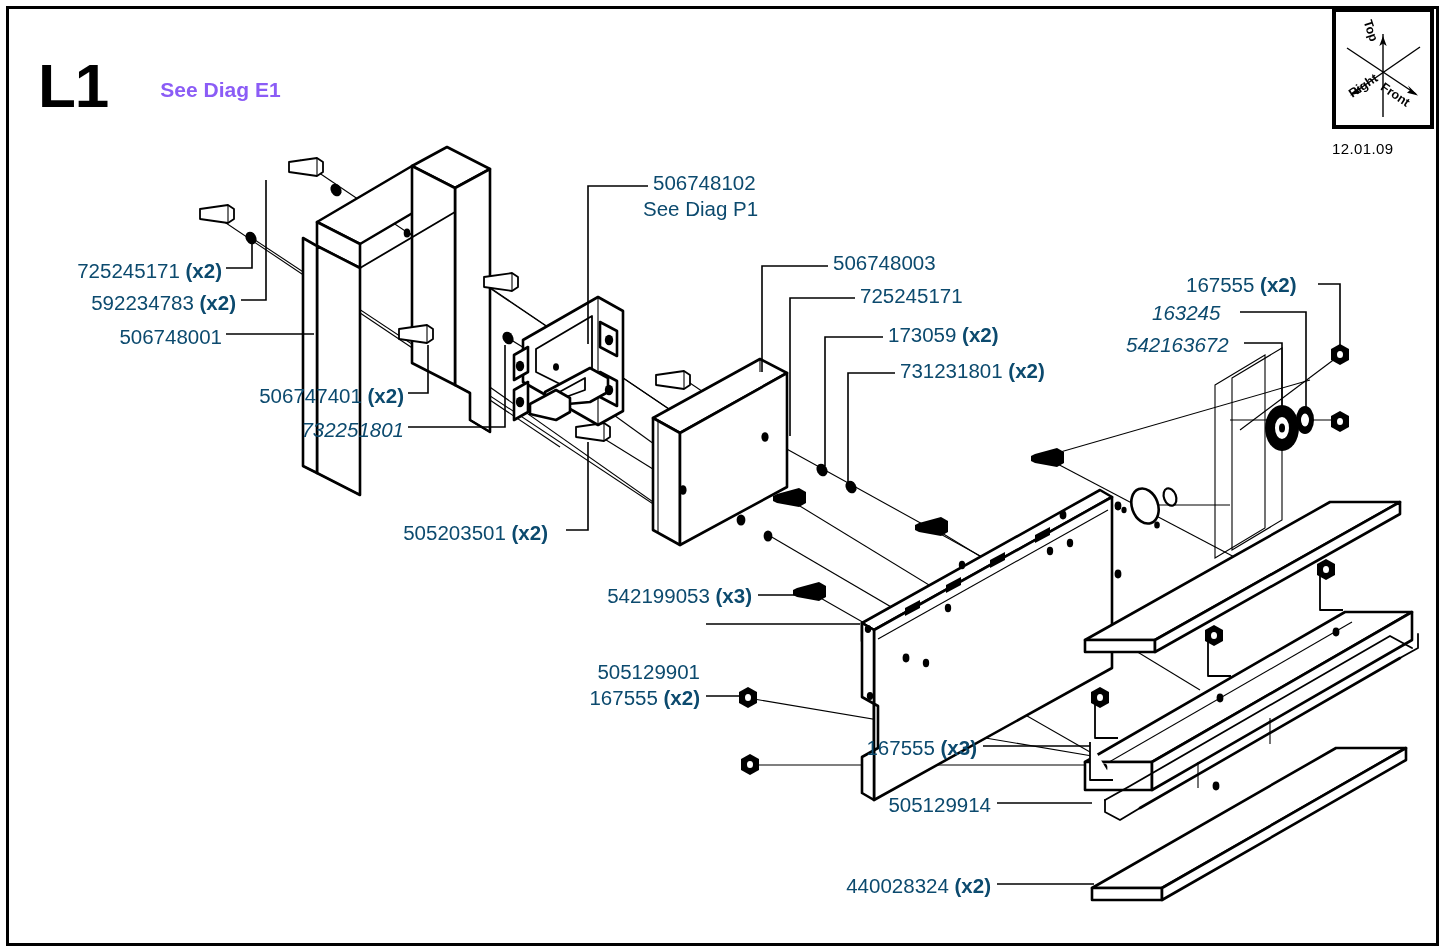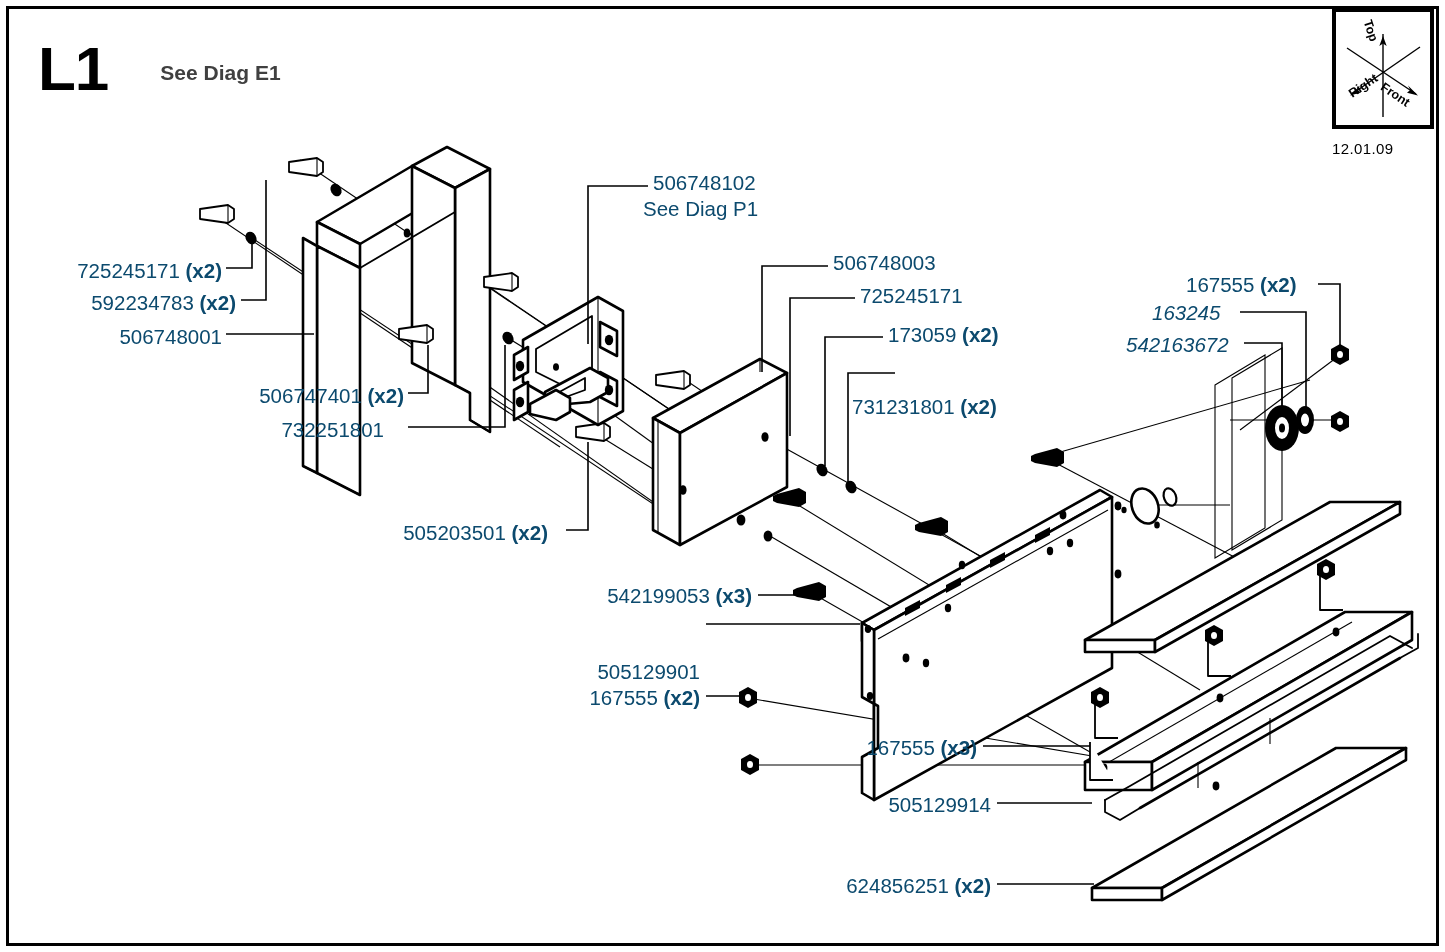--- a/index.html
+++ b/index.html
@@ -23,21 +23,21 @@
     top: 6px;
     width: 1433px;
     height: 940px;
     border: 3px solid #000000;
     box-sizing: border-box;
   }
   
   #title-block {
     position: absolute;
     left: 38px;
-    top: 44px;
+    top: 61px;
     display: flex;
     align-items: flex-start;
   }
   #sheet-code {
     font-size: 62px;
     font-weight: bold;
     line-height: 0.82;
     letter-spacing: -1px;
     color: #000;
   }
@@ -50,21 +50,21 @@
     font-weight: bold;
     line-height: 1.0;
     color: #000;
     white-space: nowrap;
   }
   #sheet-subtitle {
     font-size: 21px;
     font-weight: bold;
     margin-top: 5px;
     margin-left: 30px;
-    color: #404040;
+    color: #8b5cf6;
     white-space: nowrap;
   }
   
   #compass-box {
     position: absolute;
     left: 1332px;
     top: 8px;
     width: 102px;
     height: 121px;
     border: 4px solid #000;
@@ -422,33 +422,33 @@
 
       <path class="lead" d="M 997,884 L 1094,884"></path>
     </g>
   </svg>
 
   <div id="labels">
       <div class="lbl r" style="left: 222px; top: 261px;"><span>725245171</span><span class="qty"> (x2)</span></div>
       <div class="lbl r" style="left: 236px; top: 293px;"><span>592234783</span><span class="qty"> (x2)</span></div>
       <div class="lbl r" style="left: 222px; top: 327px;"><span>506748001</span></div>
       <div class="lbl r" style="left: 404px; top: 386px;"><span>506747401</span><span class="qty"> (x2)</span></div>
-      <div class="lbl r" style="left: 384px; top: 420px;"><span>732251801</span></div>
+      <div class="lbl r" style="left: 404px; top: 420px; font-style: italic;"><span>732251801</span></div>
       <div class="lbl r" style="left: 548px; top: 523px;"><span>505203501</span><span class="qty"> (x2)</span></div>
       <div class="lbl" style="left: 653px; top: 173px;"><span>506748102</span></div>
       <div class="lbl" style="left: 833px; top: 253px;"><span>506748003</span></div>
       <div class="lbl" style="left: 860px; top: 286px;"><span>725245171</span></div>
       <div class="lbl" style="left: 888px; top: 325px;"><span>173059</span><span class="qty"> (x2)</span></div>
-      <div class="lbl" style="left: 852px; top: 361px; margin-top: 36px;"><span>731231801</span><span class="qty"> (x2)</span></div>
+      <div class="lbl" style="left: 900px; top: 361px;"><span>731231801</span><span class="qty"> (x2)</span></div>
       <div class="lbl" style="left: 1186px; top: 275px;"><span>167555</span><span class="qty"> (x2)</span></div>
       <div class="lbl" style="left: 1152px; top: 303px; font-style: italic;"><span>163245</span></div>
       <div class="lbl" style="left: 1126px; top: 335px; font-style: italic;"><span>542163672</span></div>
       <div class="lbl r" style="left: 752px; top: 586px;"><span>542199053</span><span class="qty"> (x3)</span></div>
       <div class="lbl r" style="left: 700px; top: 616px; margin-top: 46px;"><span>505129901</span></div>
       <div class="lbl r" style="left: 700px; top: 688px;"><span>167555</span><span class="qty"> (x2)</span></div>
       <div class="lbl r" style="left: 977px; top: 738px;"><span>167555</span><span class="qty"> (x3)</span></div>
       <div class="lbl r" style="left: 991px; top: 795px;"><span>505129914</span></div>
-      <div class="lbl r" style="left: 991px; top: 876px;"><span>624856251</span><span class="qty"> (x2)</span></div>
+      <div class="lbl r" style="left: 991px; top: 876px;"><span>440028324</span><span class="qty"> (x2)</span></div>
     </div>
 
   <div class="lbl bold" id="note-p1" style="left: 643px; top: 199px;">See Diag P1</div>
 
 </div>
 
 </body></html>

